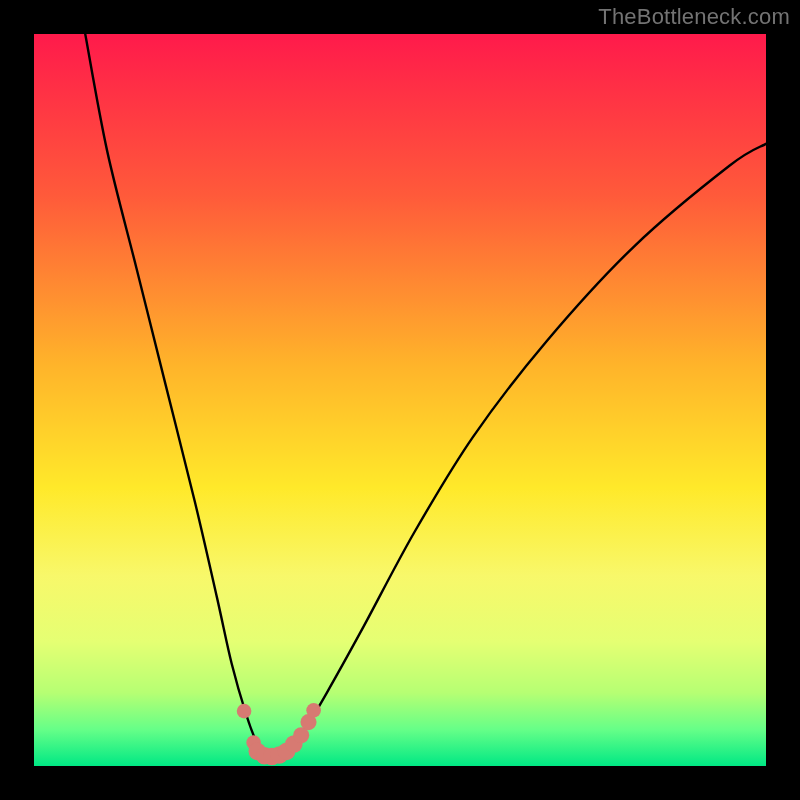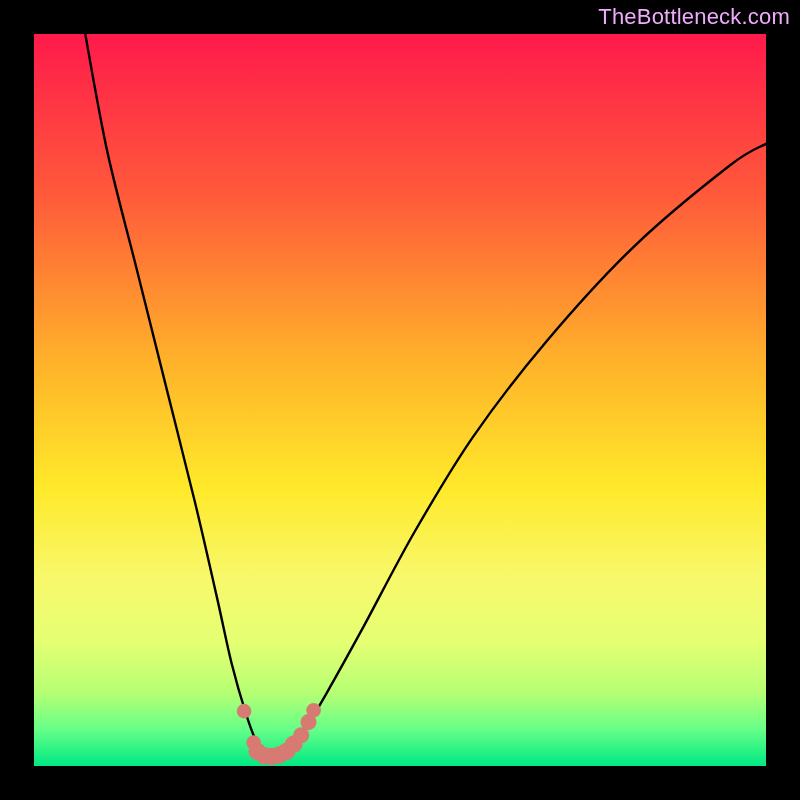--- a/index.html
+++ b/index.html
@@ -16,21 +16,21 @@
     top: 0;
     left: 0;
     width: 800px;
     height: 800px;
     background: #000;
   }
   .watermark {
     position: absolute;
     top: 4px;
     right: 10px;
-    color: #f0abfc;
+    color: #737373;
     font-size: 22px;
     font-weight: 500;
     letter-spacing: 0.2px;
     user-select: none;
   }
   .plot {
     position: absolute;
     top: 34px;
     left: 34px;
     width: 732px;

